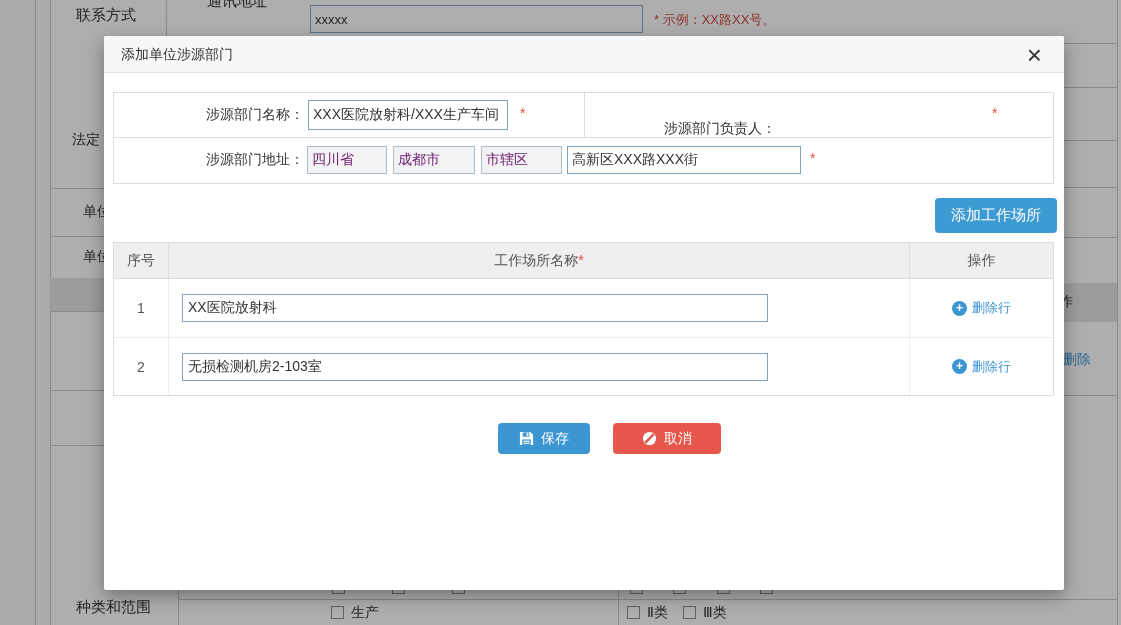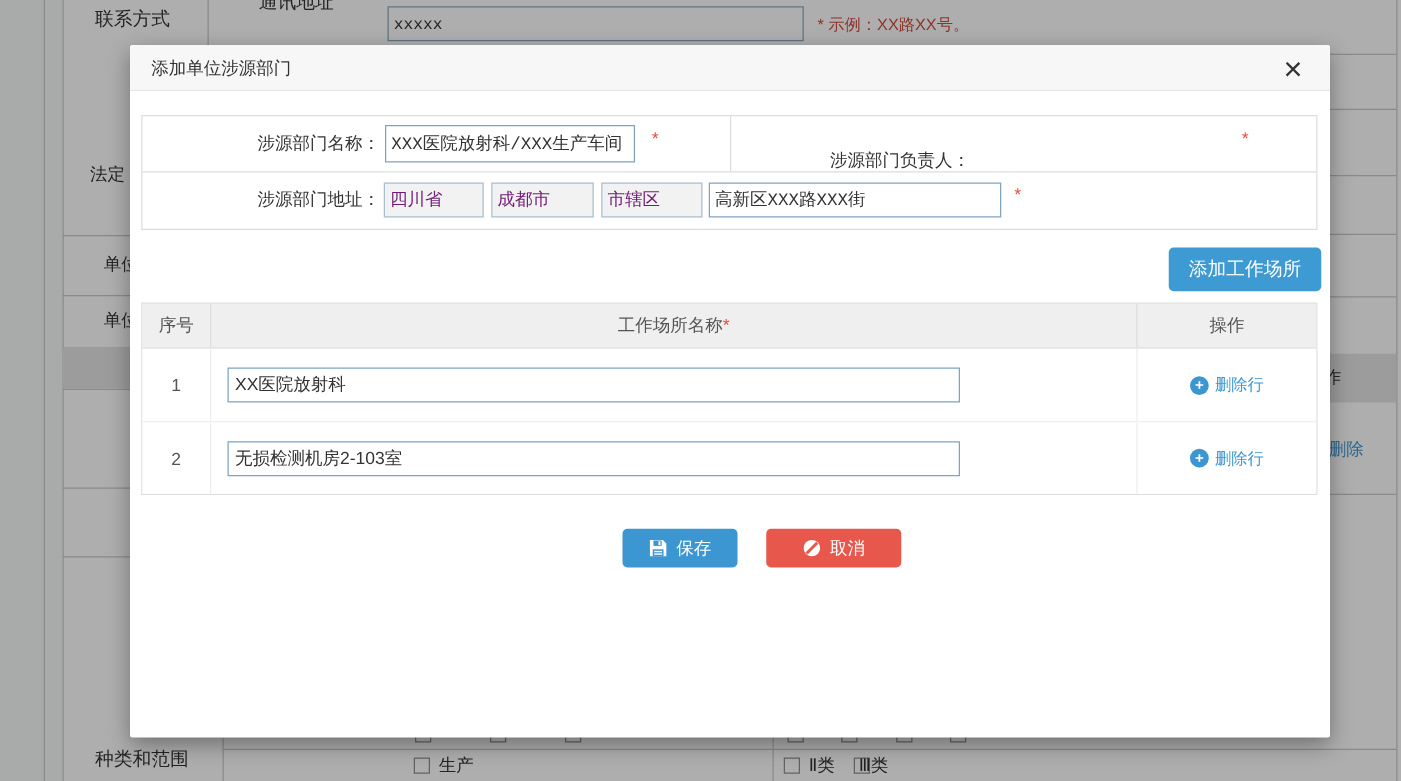--- a/index.html
+++ b/index.html
@@ -5,35 +5,35 @@
   html,body{margin:0;padding:0;}
   .page{position:relative;width:1121px;height:625px;overflow:hidden;
     background:#f5f6f6;font-family:"Liberation Sans","DejaVu Sans",sans-serif;color:#333;}
   
   .bg-panel{position:absolute;left:50px;top:0;width:1071px;height:625px;background:#fdfdfd;}
   .vline{position:absolute;width:1px;background:#c9c9c9;}
   .hline{position:absolute;height:1px;background:#c9c9c9;}
   .bg-band{position:absolute;background:#e3e3e3;}
   .bg-label{position:absolute;font-size:14px;color:#333;white-space:nowrap;}
   .bg-input{position:absolute;border:1px solid #8aa8c2;background:#fdfdfd;font-size:13px;
-    color:#333;padding:0 4px;font-family:Liberation Mono, monospace;box-sizing:border-box;}
+    color:#333;padding:0 4px;font-family:Liberation Sans, sans-serif;box-sizing:border-box;}
   .bg-hint{position:absolute;color:#cc4b3f;font-size:13px;white-space:nowrap;}
   .bg-link{position:absolute;color:#3c96d2;font-size:14px;white-space:nowrap;}
   .cb{position:absolute;width:13px;height:13px;border:1px solid #8e8e8e;background:#fdfdfd;box-sizing:border-box;}
   
   .overlay{position:absolute;left:0;top:0;right:0;bottom:0;background:rgba(0,0,0,0.31);z-index:5;}
   
   .modal{position:absolute;left:104px;top:36px;width:960px;height:554px;background:#fff;
     z-index:10;box-shadow:0 6px 18px rgba(0,0,0,0.35);border-radius:2px;}
   .modal-header{position:absolute;left:0;top:0;right:0;height:36px;background:#f7f7f7;
     border-bottom:1px solid #e3e3e3;border-radius:2px 2px 0 0;}
   .modal-title{position:absolute;left:17px;top:0;line-height:36px;font-size:14px;color:#333;}
   .modal-close{position:absolute;right:16px;top:2px;font-size:26px;font-weight:300;
     color:#333;cursor:pointer;line-height:32px;background:none;border:none;font-family:inherit;}
-  .form-box{position:absolute;left:9px;top:56px;width:939px;height:90px;border:1px solid #ddd;font-family:Liberation Mono, monospace;}
+  .form-box{position:absolute;left:9px;top:56px;width:939px;height:90px;border:1px solid #ddd;}
   .f-row{position:relative;height:45px;}
   .f-row.first{border-bottom:1px solid #ddd;height:44px;}
   .f-label{position:absolute;top:13px;font-size:14px;color:#333;text-align:right;white-space:nowrap;}
   .f-input{position:absolute;border:1px solid #7fa3c1;background:#fff;font-size:14px;color:#333;
     padding:0 4px;font-family:inherit;box-sizing:border-box;}
   .f-input.ro{background:#f2f2f2;border:1px solid #a9bfd0;color:#701a75;}
   .star{color:#e74c3c;font-size:14px;position:absolute;}
   .cell-divider{position:absolute;top:0;width:1px;height:44px;background:#ddd;}
   .btn{display:inline-flex;align-items:center;justify-content:center;border:none;cursor:pointer;
     color:#fff;font-family:inherit;border-radius:4px;}
@@ -111,21 +111,21 @@
   <span class="cb" style="left:630px;top:581px;"></span>
   <span class="cb" style="left:673px;top:581px;"></span>
   <span class="cb" style="left:717px;top:581px;"></span>
   <span class="cb" style="left:760px;top:581px;"></span>
 
   <span class="cb" style="left:331px;top:606px;"></span>
   <div class="bg-label" style="left:351px;top:604px;">生产</div>
   <span class="cb" style="left:627px;top:606px;"></span>
   <div class="bg-label" style="left:647px;top:604px;">Ⅱ类</div>
   <span class="cb" style="left:683px;top:606px;"></span>
-  <div class="bg-label" style="left:687px;top:604px;">Ⅲ类</div>
+  <div class="bg-label" style="left:703px;top:604px;">Ⅲ类</div>
 
   <div class="overlay"></div>
 
   <div class="modal">
     <div class="modal-header">
       <div class="modal-title">添加单位涉源部门</div>
       <button class="modal-close">×</button>
     </div>
 
     <div class="form-box">

